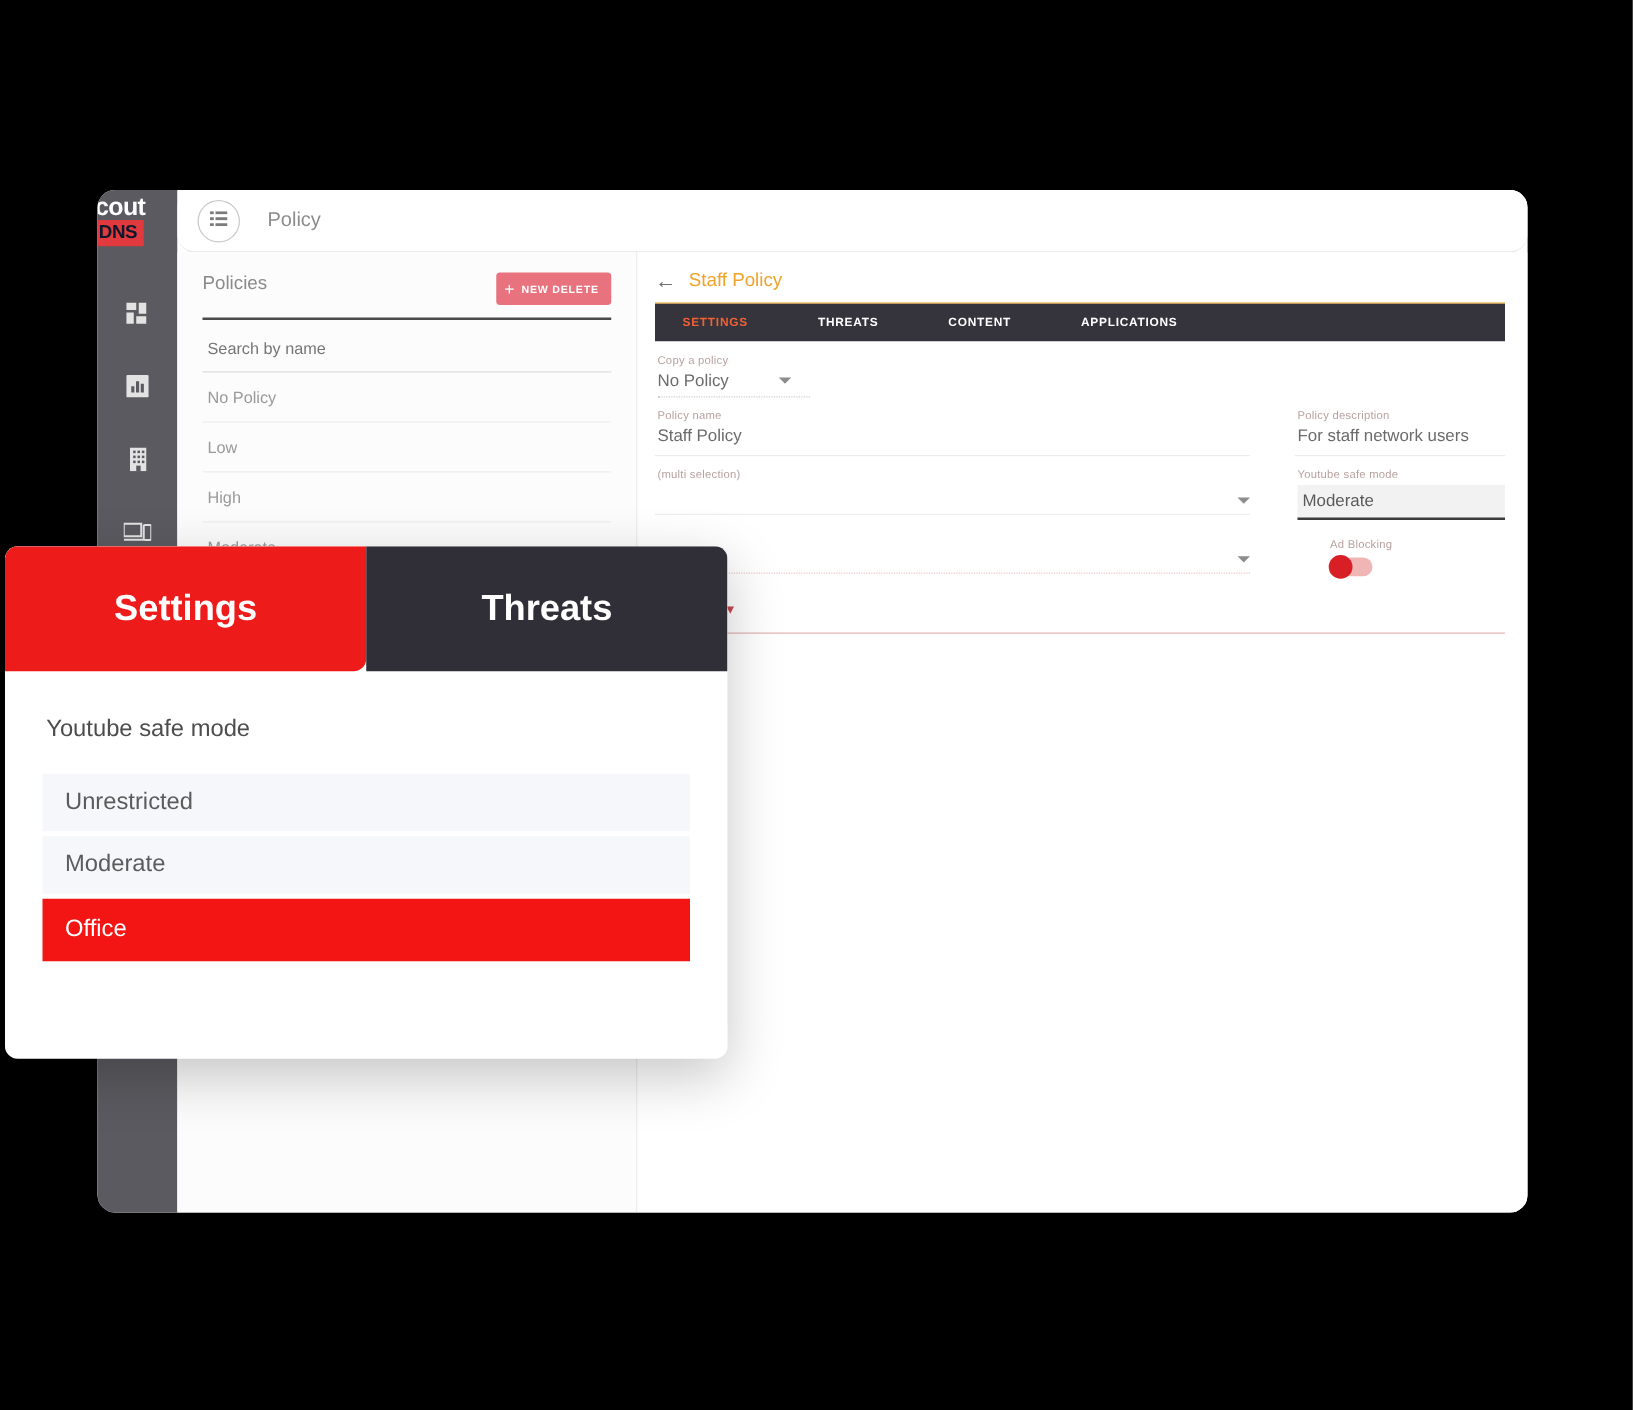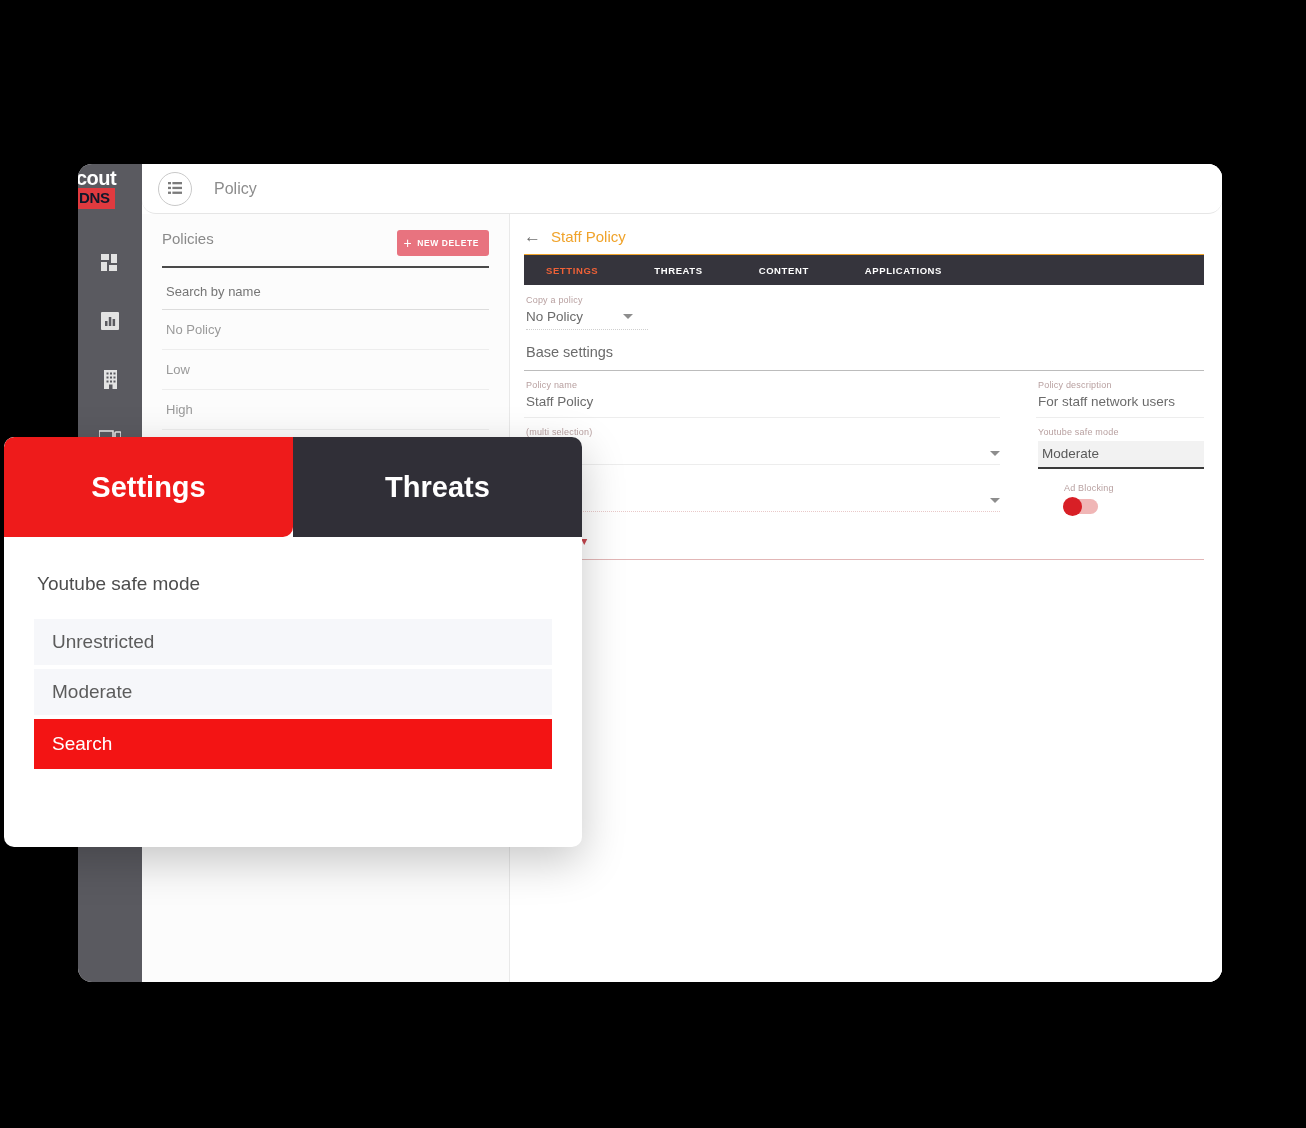--- a/index.html
+++ b/index.html
@@ -7,21 +7,21 @@
     width: 1306px; height: 1128px;
     background: #000;
     font-family: "Liberation Sans", "DejaVu Sans", sans-serif;
     overflow: hidden;
   }
   .stage { position: relative; width: 1306px; height: 1128px; }
 
   
   .app-window {
     position: absolute;
-    left: 78px; top: 164px;
+    left: 78px; top: 152px;
     width: 1144px; height: 818px;
     background: #ffffff;
     border-radius: 14px;
     overflow: hidden;
     display: flex;
     box-shadow: 0 10px 40px rgba(0,0,0,.28);
   }
 
   
   .rail {
@@ -393,21 +393,20 @@
             </div>
 
             <div class="copy-policy">
               <div class="field-label">Copy a policy</div>
               <div class="copy-select">
                 <span class="field-value">No Policy</span>
                 <span class="caret-dn"></span>
               </div>
             </div>
 
-            <div class="base-settings">Base settings</div>
 
             <div class="grid2">
 
               <div class="col-left">
                 <div class="row-field">
                   <div class="field-label">Policy name</div>
                   <div class="field-value">Staff Policy</div>
                 </div>
                 <div class="row-field">
                   <div class="field-label">(multi selection)</div>
@@ -463,17 +462,17 @@
 
   <div class="popup">
     <div class="popup-tabs">
       <div class="popup-tab settings">Settings</div>
       <div class="popup-tab threats">Threats</div>
     </div>
     <div class="popup-body">
       <div class="popup-label">Youtube safe mode</div>
       <div class="opt plain">Unrestricted</div>
       <div class="opt plain">Moderate</div>
-      <div class="opt selected">Search</div>
+      <div class="opt selected">Office</div>
     </div>
   </div>
 
 </div>
 
 </body></html>

